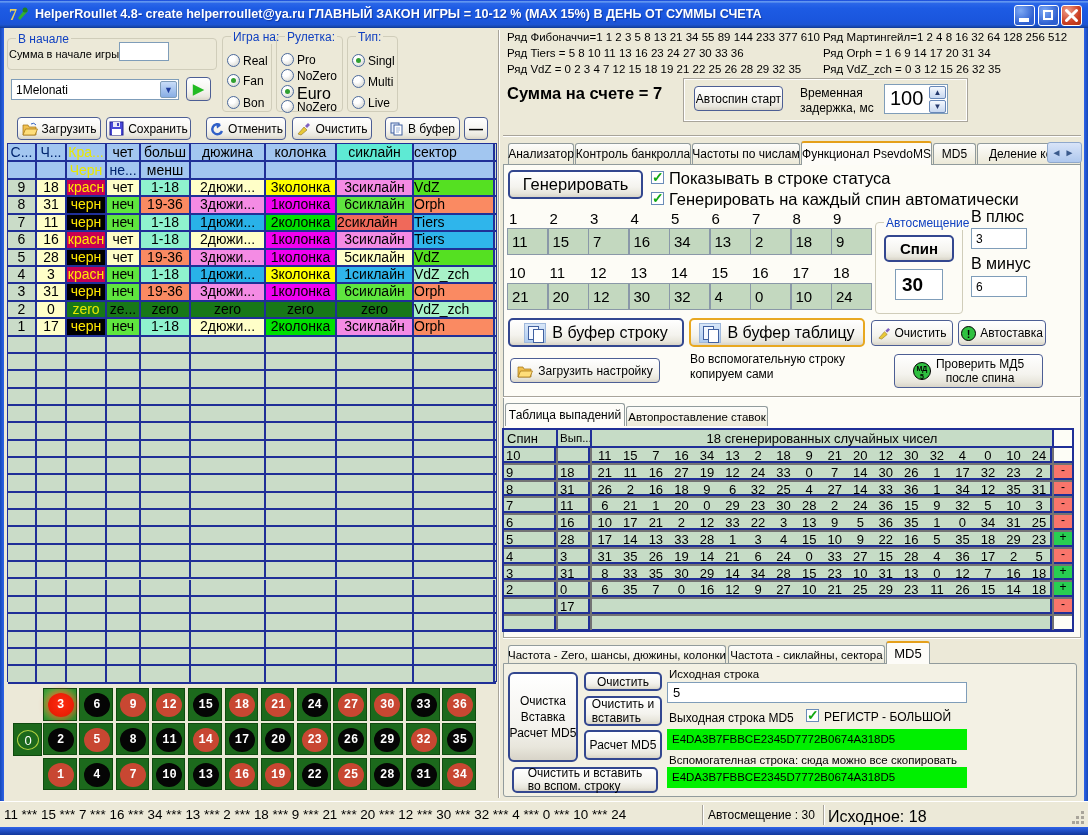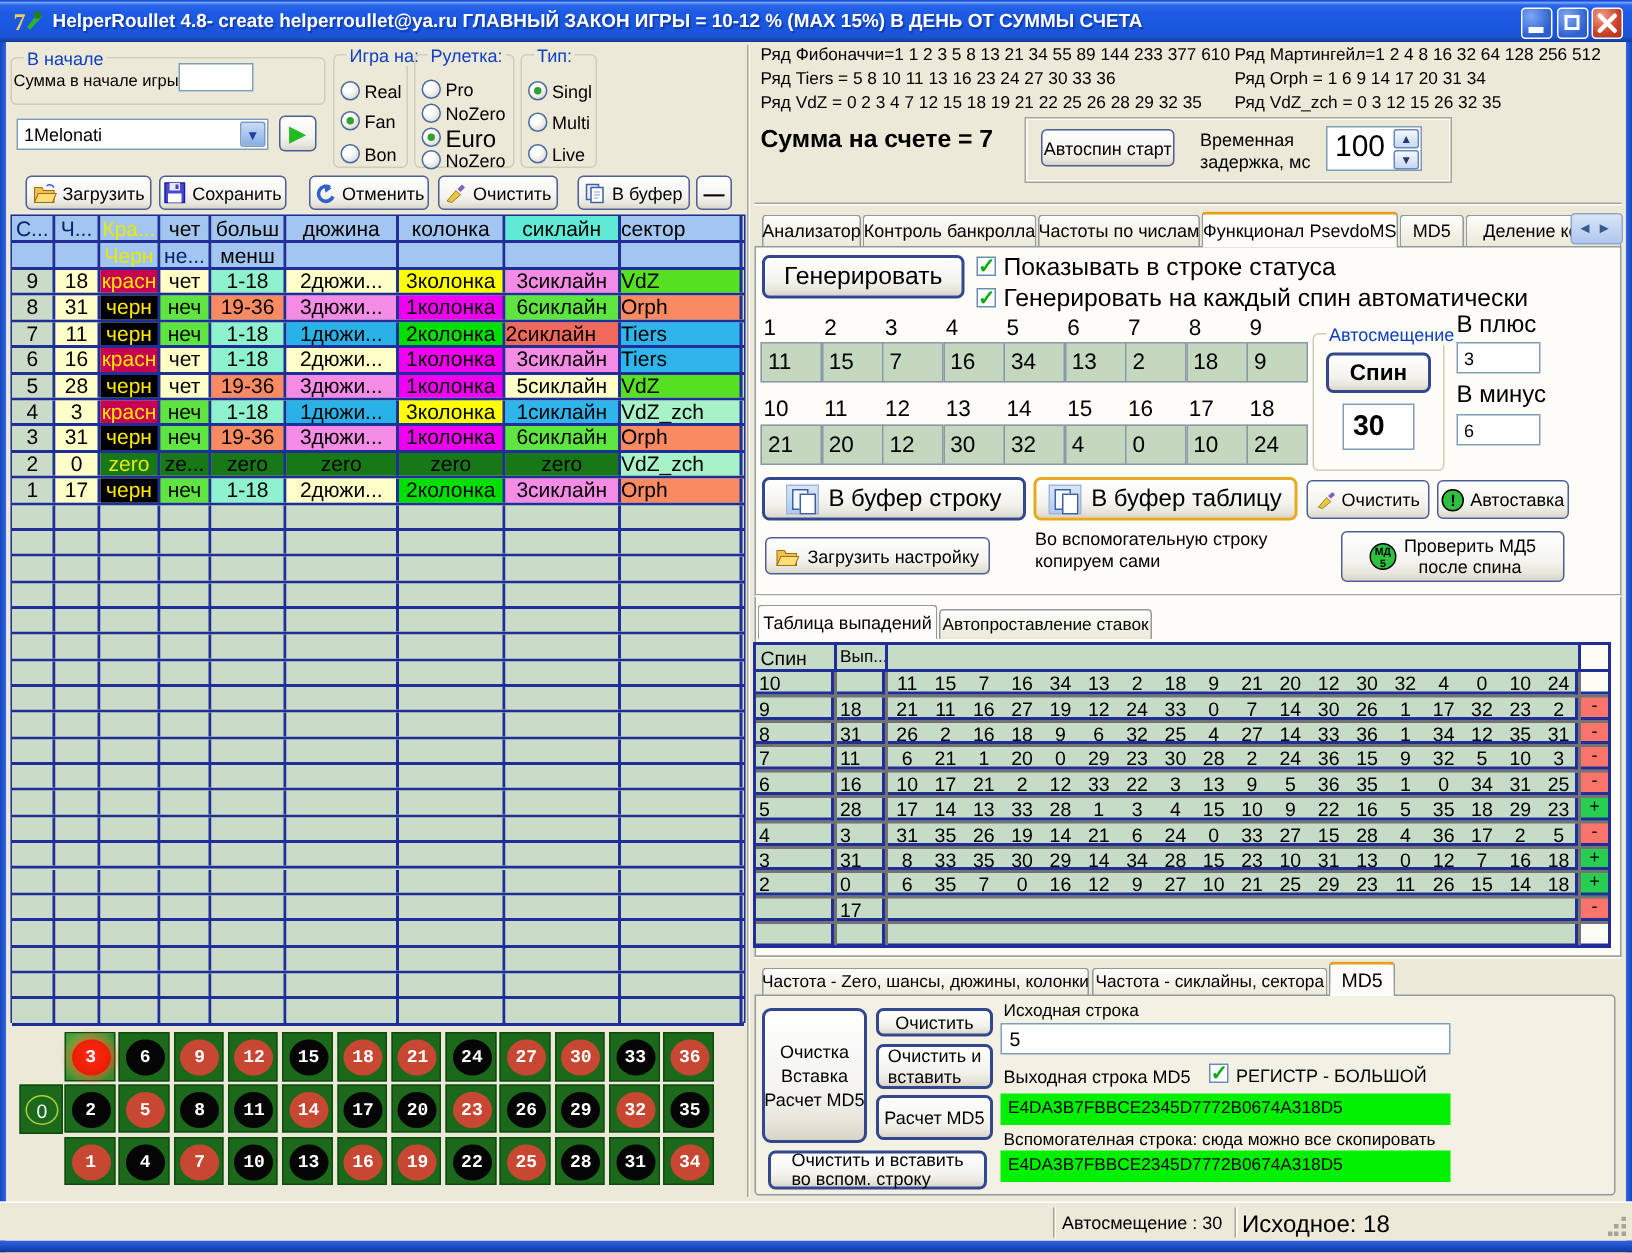--- a/index.html
+++ b/index.html
@@ -604,20 +604,21 @@
     </div>
     <div class="rcell" style="left: 442.3px; top: 757.6px; width: 33.5px; height: 32.5px;">
       <div class="rcirc" style="background: rgb(200, 71, 50);">34</div>
     </div>
     <div class="rcell" style="left: 13px; top: 722.8px; width: 29px; height: 33px;">
       <div style="position:absolute;left:3px;top:6px;width:22px;height:20px;border:1px solid #AFCF3F;border-radius:50%;color:#fff;font-size:13px;text-align:center;line-height:19px;">0</div>
     </div>
   </div>
 
 <div class="abs" style="left:0px;top:801px;width:1088px;height:26px;background:#ECE9D8;border-top:1px solid #fff;">
+  <div class="lbl" style="left:4px;top:5px;font-size:13.4px;">11 *** 15 *** 7 *** 16 *** 34 *** 13 *** 2 *** 18 *** 9 *** 21 *** 20 *** 12 *** 30 *** 32 *** 4 *** 0 *** 10 *** 24</div>
   <div class="etchV" style="left:702px;top:3px;height:20px;"></div>
   <div class="lbl" style="left:708px;top:6px;font-size:12px;">Автосмещение : 30</div>
   <div class="etchV" style="left:823px;top:3px;height:20px;"></div>
   <div class="lbl" style="left:828px;top:6px;font-size:16px;">Исходное: 18</div>
   <svg style="position:absolute;left:1072px;top:9px;" width="13" height="13">
       <g fill="#A8A49A">
         <rect x="9" y="0" width="3" height="3"></rect>
         <rect x="9" y="5" width="3" height="3"></rect>
         <rect x="9" y="10" width="3" height="3"></rect>
         <rect x="4" y="5" width="3" height="3"></rect>
@@ -735,20 +736,21 @@
   </div>
 <div class="etchH" style="left:503px;top:396px;width:578px;"></div>
 
 <div class="tab active" style="left:505px;top:403px;width:120px;height:23px;border-top:1px solid #919B9C;">Таблица выпадений</div>
 <div class="tab" style="left:626px;top:406px;width:142px;height:20px;font-size:11.5px;">Автопроставление ставок</div>
 <div id="spintable">
     <div class="abs" style="left: 502px; top: 428px; width: 572px; height: 204px; background: #737373; border: 2px solid rgb(31, 47, 151); overflow: hidden;">
       <div class="abs" style="left: 0px; top: 0px; width: 568px; height: 16px; background: rgb(198, 220, 198);">
         <div class="abs" style="left:3px;top:1px;font-size:13px;">Спин</div>
         <div class="abs" style="left:56px;top:2px;width:31px;overflow:hidden;font-size:11.5px;white-space:nowrap;">Вып...</div>
+        <div class="abs" style="left:88px;top:1px;width:460px;text-align:center;font-size:13px;">18 сгенерированных случайных чисел</div>
         <div class="abs" style="left:550px;top:0;width:18px;height:16px;background:#FDFDF6;"></div>
       </div>
       <div class="abs">
         <div class="abs" style="left:52px;top:0;width:2px;height:16px;background:#1F2F97"></div>
         <div class="abs" style="left:86px;top:0;width:2px;height:16px;background:#1F2F97"></div>
         <div class="abs" style="left:548px;top:0;width:2px;height:16px;background:#1F2F97"></div>
         <div class="abs" style="left:0;top:16px;width:568px;height:2px;background:#1F2F97"></div>
       </div>
       <div class="abs" style="left: 0px; top: 18px; width: 52px; height: 14.8px; border-right: 2px solid rgb(31, 47, 151); border-bottom: 2px solid rgb(31, 47, 151); background: rgb(198, 220, 198); font-size: 13px; overflow: hidden; white-space: nowrap; padding-left: 2px;">10</div>
       <div class="abs" style="left: 54px; top: 18px; width: 32px; height: 14.8px; border-right: 2px solid rgb(31, 47, 151); border-bottom: 2px solid rgb(31, 47, 151); background: rgb(198, 220, 198); font-size: 13px; overflow: hidden; white-space: nowrap; padding-left: 2px;"></div>

